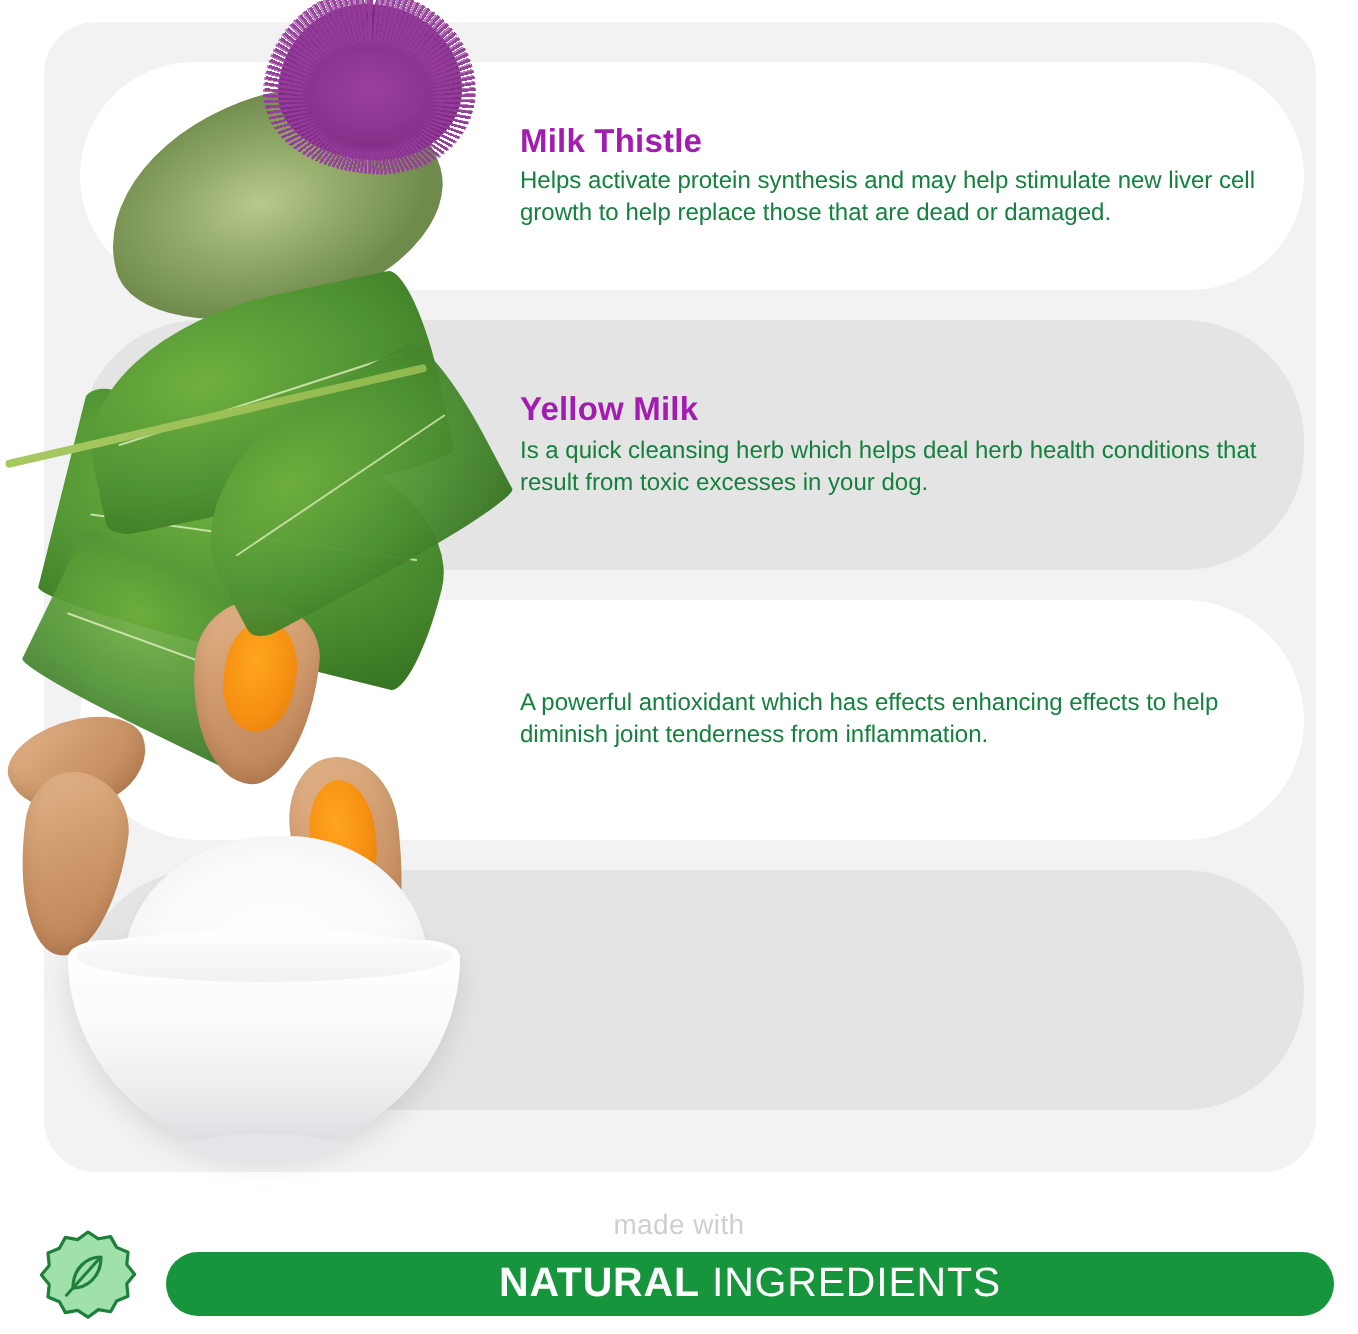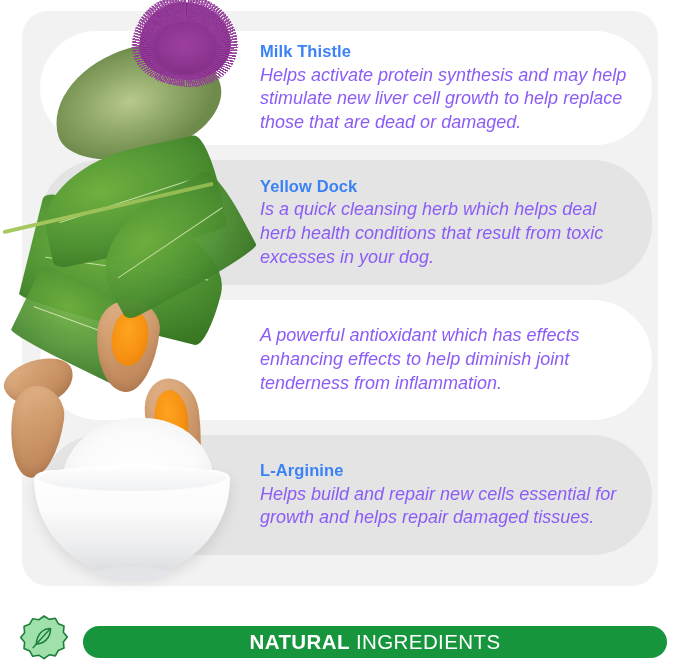--- a/index.html
+++ b/index.html
@@ -28,25 +28,25 @@
   }
   .card.light .card-bg{background:#ffffff;}
   .card.dark  .card-bg{background:#e4e4e4;}
 
   .card-text{
     position:relative;
     margin-left:220px;
     width:370px;
   }
   .ing-title{
-    font-size:16.5px;font-weight:bold;color:#3b82f6;
+    font-size:16.5px;font-weight:bold;color:#a21caf;
     letter-spacing:.1px;line-height:1.25;margin:0 0 2px 0;
   }
   .ing-desc{
-    font-size:18px;font-style:italic;color:#8b5cf6;
+    font-size:12px;color:#15803d;
     line-height:1.32;margin:0;
   }
 
   
   #card-1{top:31px;height:114px;}
   #card-2{top:160px;height:125px;}
   #card-3{top:300px;height:120px;}
   #card-4{top:435px;height:120px;}
 
   
@@ -185,38 +185,34 @@
     <div class="card-bg"></div>
     <div class="card-text">
       <p class="ing-title">Milk Thistle</p>
       <p class="ing-desc">Helps activate protein synthesis and may help stimulate new liver cell growth to help replace those that are dead or damaged.</p>
     </div>
   </div>
 
   <div class="card dark" id="card-2">
     <div class="card-bg"></div>
     <div class="card-text">
-      <p class="ing-title">Yellow Dock</p>
+      <p class="ing-title">Yellow Milk</p>
       <p class="ing-desc">Is a quick cleansing herb which helps deal herb health conditions that result from toxic excesses in your dog.</p>
     </div>
   </div>
 
   <div class="card light" id="card-3">
     <div class="card-bg"></div>
     <div class="card-text">
       <p class="ing-desc">A powerful antioxidant which has effects enhancing effects to help diminish joint tenderness from inflammation.</p>
     </div>
   </div>
 
   <div class="card dark" id="card-4">
     <div class="card-bg"></div>
-    <div class="card-text">
-      <p class="ing-title">L-Arginine</p>
-      <p class="ing-desc">Helps build and repair new cells essential for growth and helps repair damaged tissues.</p>
-    </div>
   </div>
 
   <div class="art">
     <div class="stem" id="stem-b"></div>
 
     <div class="leaf" id="leaf-b">
         <div class="vein"></div>
       </div>
     <div class="leaf" id="leaf-d">
         <div class="vein"></div>
@@ -285,20 +281,21 @@
       </div>
     <div class="leaf" id="leaf-c">
         <div class="vein"></div>
       </div>
     <div class="stem" id="stem-a"></div>
 
     <div class="powder"></div>
     <div class="bowl"></div>
   </div>
 
+  <div class="made-with">made with</div>
 
   <div class="badge">
     <svg viewBox="0 0 56 54" aria-hidden="true">
       <path d="M28 3 l5.2 3.4 6.1-1.1 3 5.4 5.7 2.4-0.6 6.2 3.9 4.8-3.9 4.8 0.6 6.2-5.7 2.4-3 5.4-6.1-1.1L28 45.6 22.8 42.2 16.7 43.3 13.7 37.9 8 35.5 8.6 29.3 4.7 24.5 8.6 19.7 8 13.5 13.7 11.1 16.7 5.7 22.8 6.8 Z" fill="#9fe0ab" stroke="#1d7f3a" stroke-width="1.6" stroke-linejoin="round"></path>
       <path d="M34.5 15.5 C34.5 26 27 31 20.5 31 C20.5 21 27.5 15.5 34.5 15.5 Z" fill="none" stroke="#1d7f3a" stroke-width="1.6" stroke-linejoin="round"></path>
       <path d="M33.5 16.5 L20.8 30.6" fill="none" stroke="#1d7f3a" stroke-width="1.5" stroke-linecap="round"></path>
       <path d="M20.8 30.6 L17.2 34.6" fill="none" stroke="#1d7f3a" stroke-width="1.5" stroke-linecap="round"></path>
     </svg>
   </div>
 

